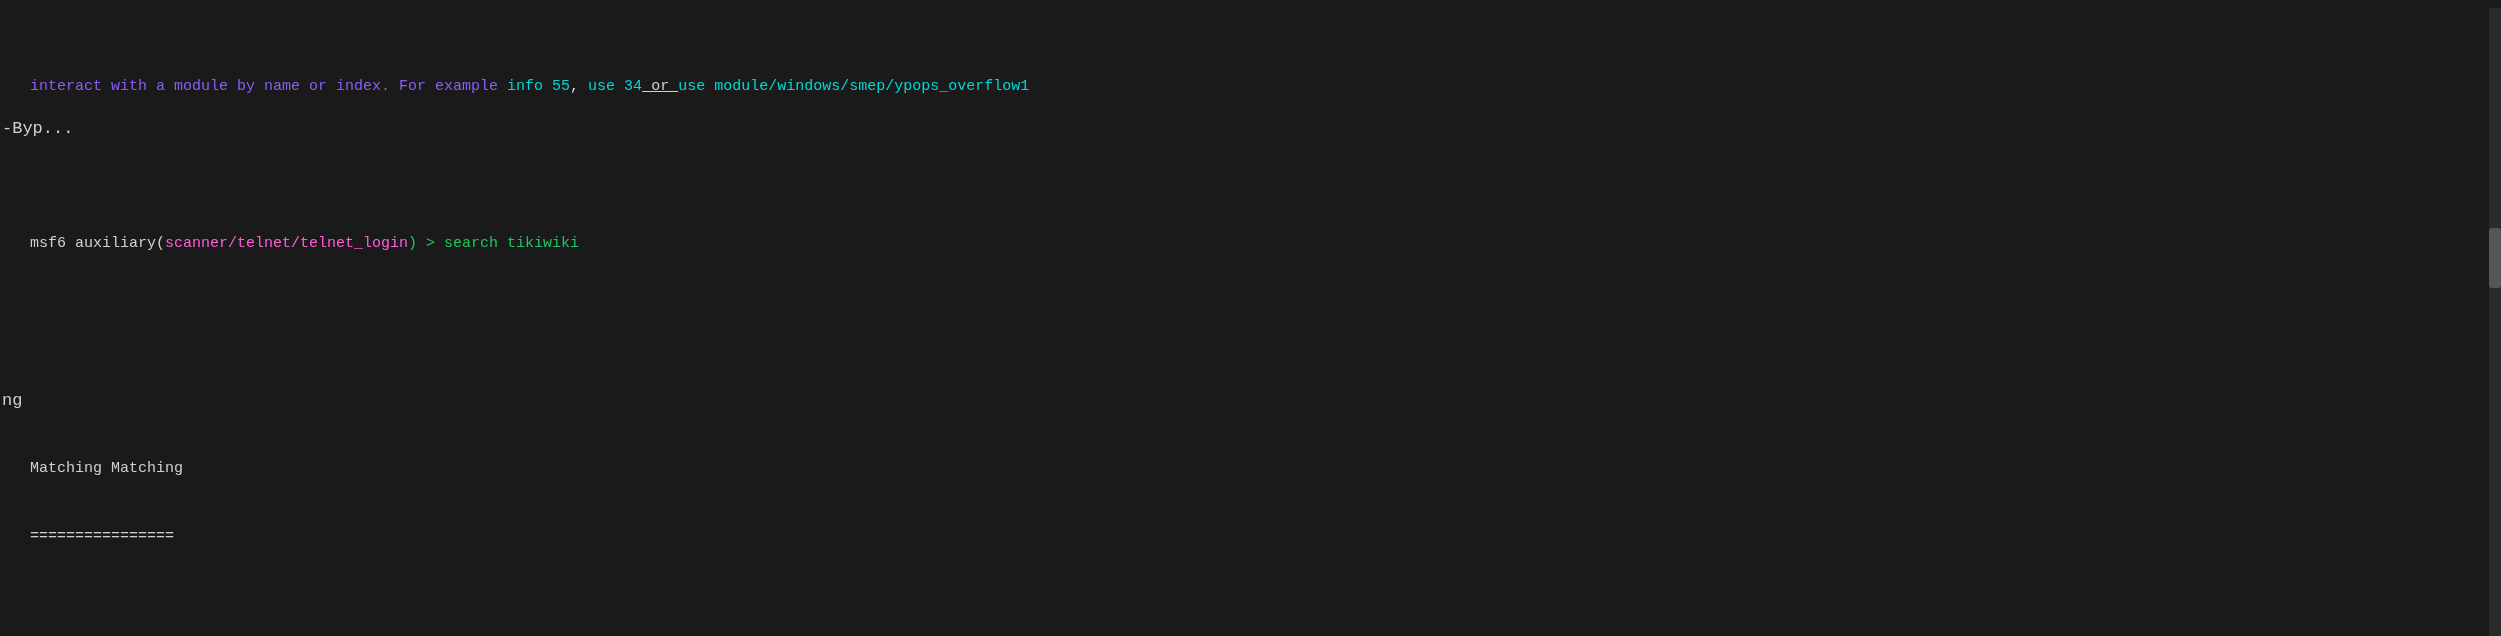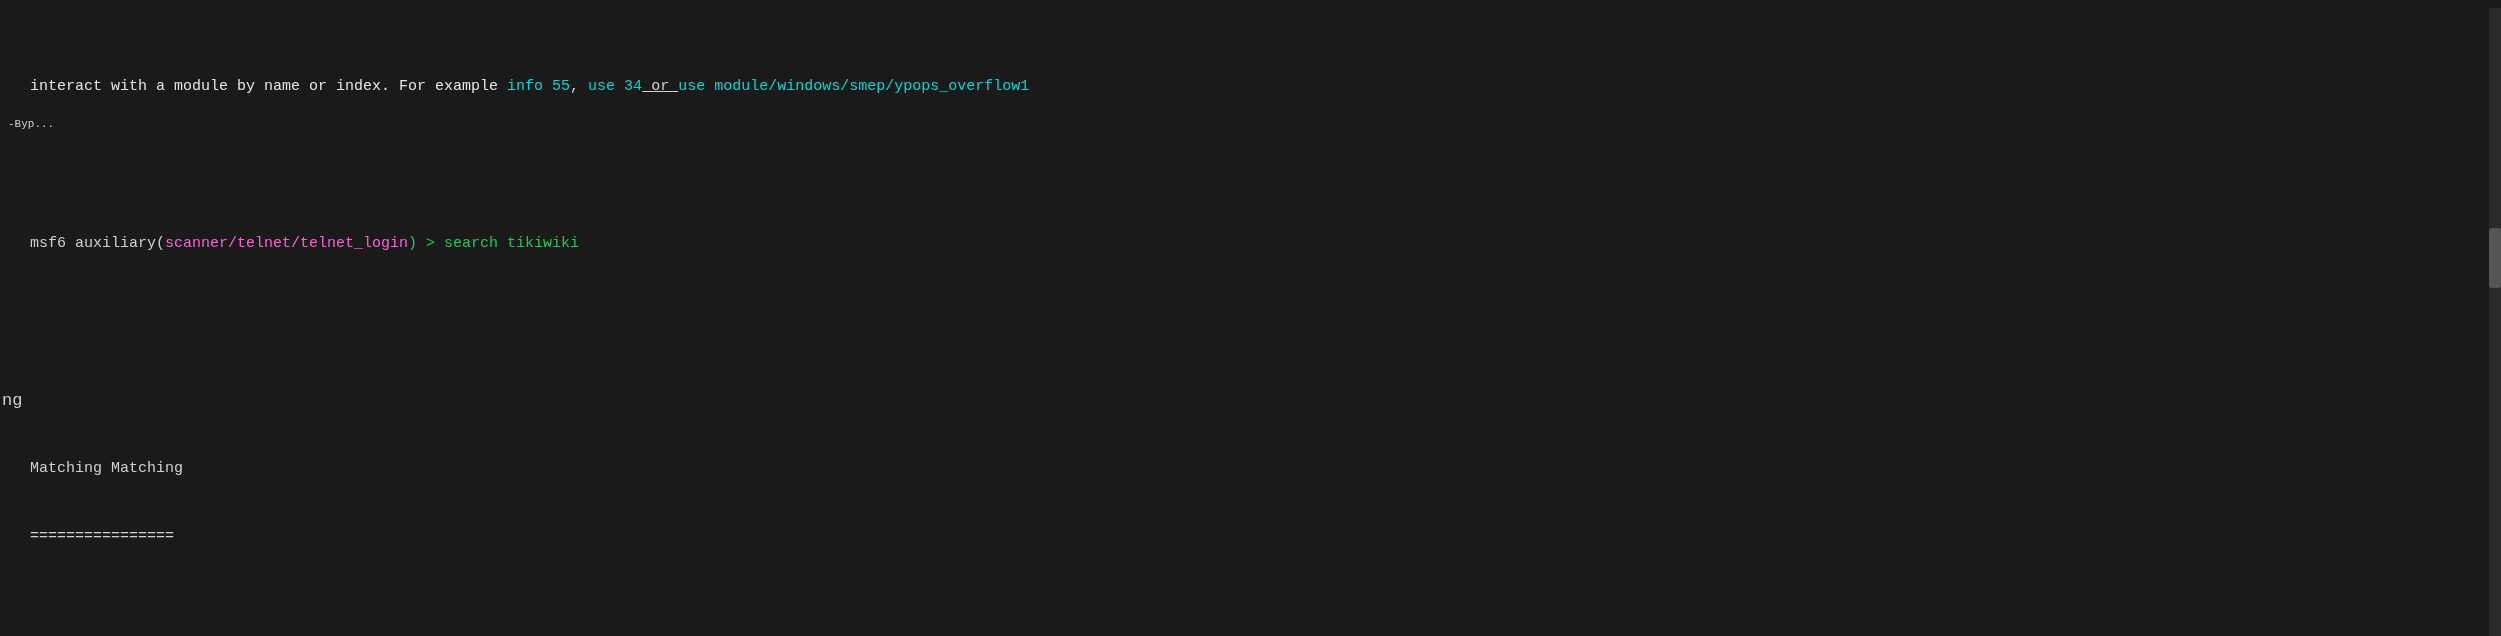--- a/index.html
+++ b/index.html
@@ -21,30 +21,30 @@
     .line {
       display: block;
       white-space: pre;
     }
   </style>
 </head>
 <body>
 
 <div style="position:relative; width:2501px; min-height:636px; background:#1a1a1a; overflow:hidden;">
 
-  <div style="position:absolute; left:0; top:108px; color:#d0d0d0; font-family:'Courier New',monospace; font-size:11px; padding-left:8px;">-Byp...</div>
+  <div style="position:absolute; left:0; top:108px; color:#d0d0d0; font-family:'Courier New',monospace; font-size:17px; padding-left:2px;">-Byp...</div>
   <div style="position:absolute; left:0; top:380px; color:#d0d0d0; font-family:'Courier New',monospace; font-size:17px; padding-left:2px;">ng</div>
 
   <div style="position:absolute; right:0; top:0; width:12px; height:636px; background:#2a2a2a;">
     <div style="position:absolute; top:220px; width:12px; height:60px; background:#555; border-radius:3px;"></div>
   </div>
 
   <div class="terminal" style="padding-left:30px;">
     
-    <div class="line"><span style="color:#e5e5e5;">interact with a module by name or index. For example </span><span style="color:#00d7d7;font-family:Liberation Mono, monospace;">info 55</span><span style="color:#d0d0d0;">, </span><span style="color:#00d7d7;">use 34</span><span style="color:#d0d0d0;text-decoration:underline;"> or </span><span style="color:#00d7d7;">use module/windows/smep/ypops_overflow1</span></div>
+    <div class="line"><span style="color:#8b5cf6;">interact with a module by name or index. For example </span><span style="color:#00d7d7;font-family:Liberation Mono, monospace;">info 55</span><span style="color:#d0d0d0;">, </span><span style="color:#00d7d7;">use 34</span><span style="color:#d0d0d0;text-decoration:underline;"> or </span><span style="color:#00d7d7;">use module/windows/smep/ypops_overflow1</span></div>
 
     
 
     
     <div class="line"><span style="color:#d0d0d0;">msf6 auxiliary(</span><span style="color:#ff5fd7;">scanner/telnet/telnet_login</span><span style="color:#22c55e;">) &gt; search tikiwiki</span></div>
 
     
     <div class="line"> </div>
 
     

